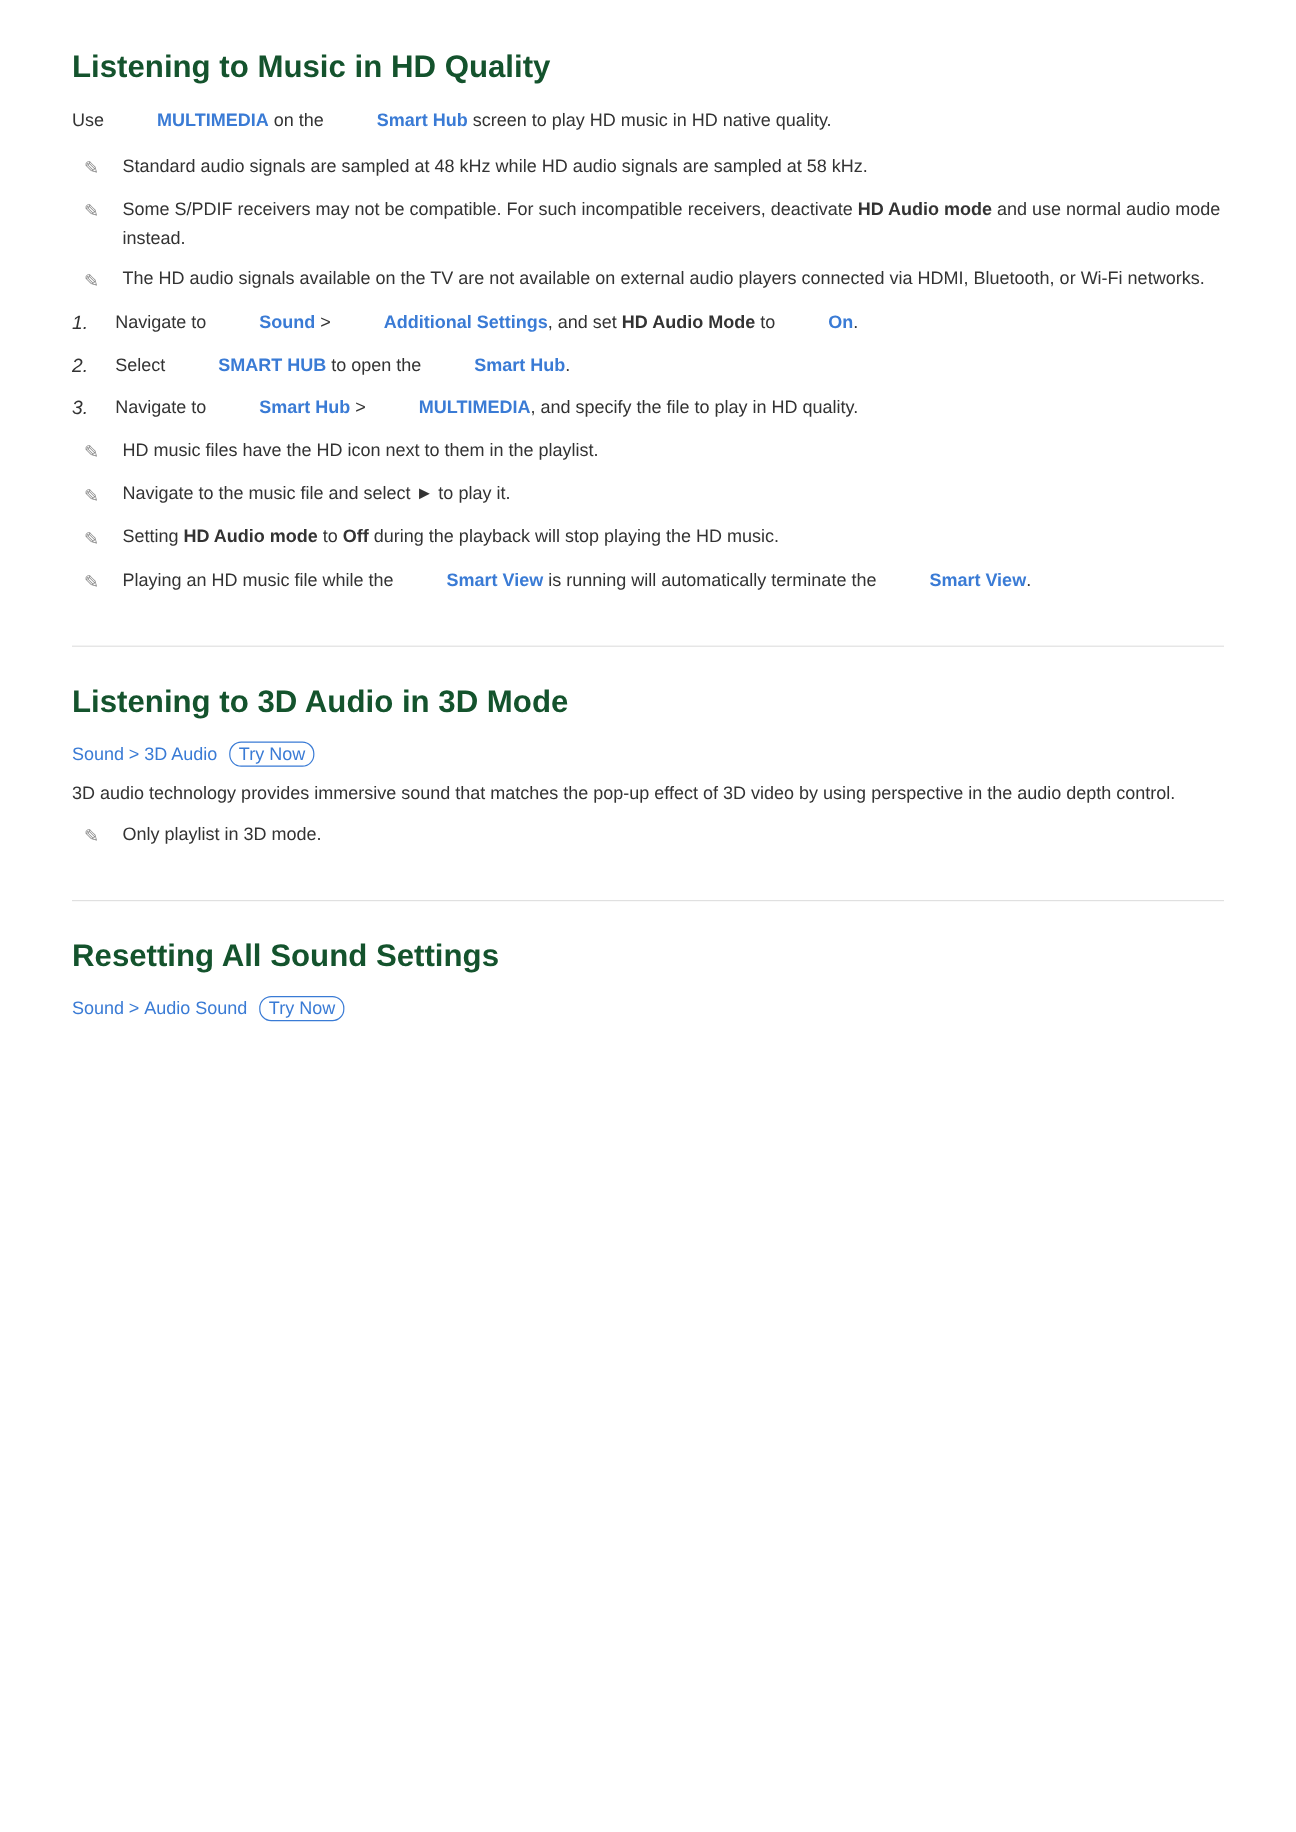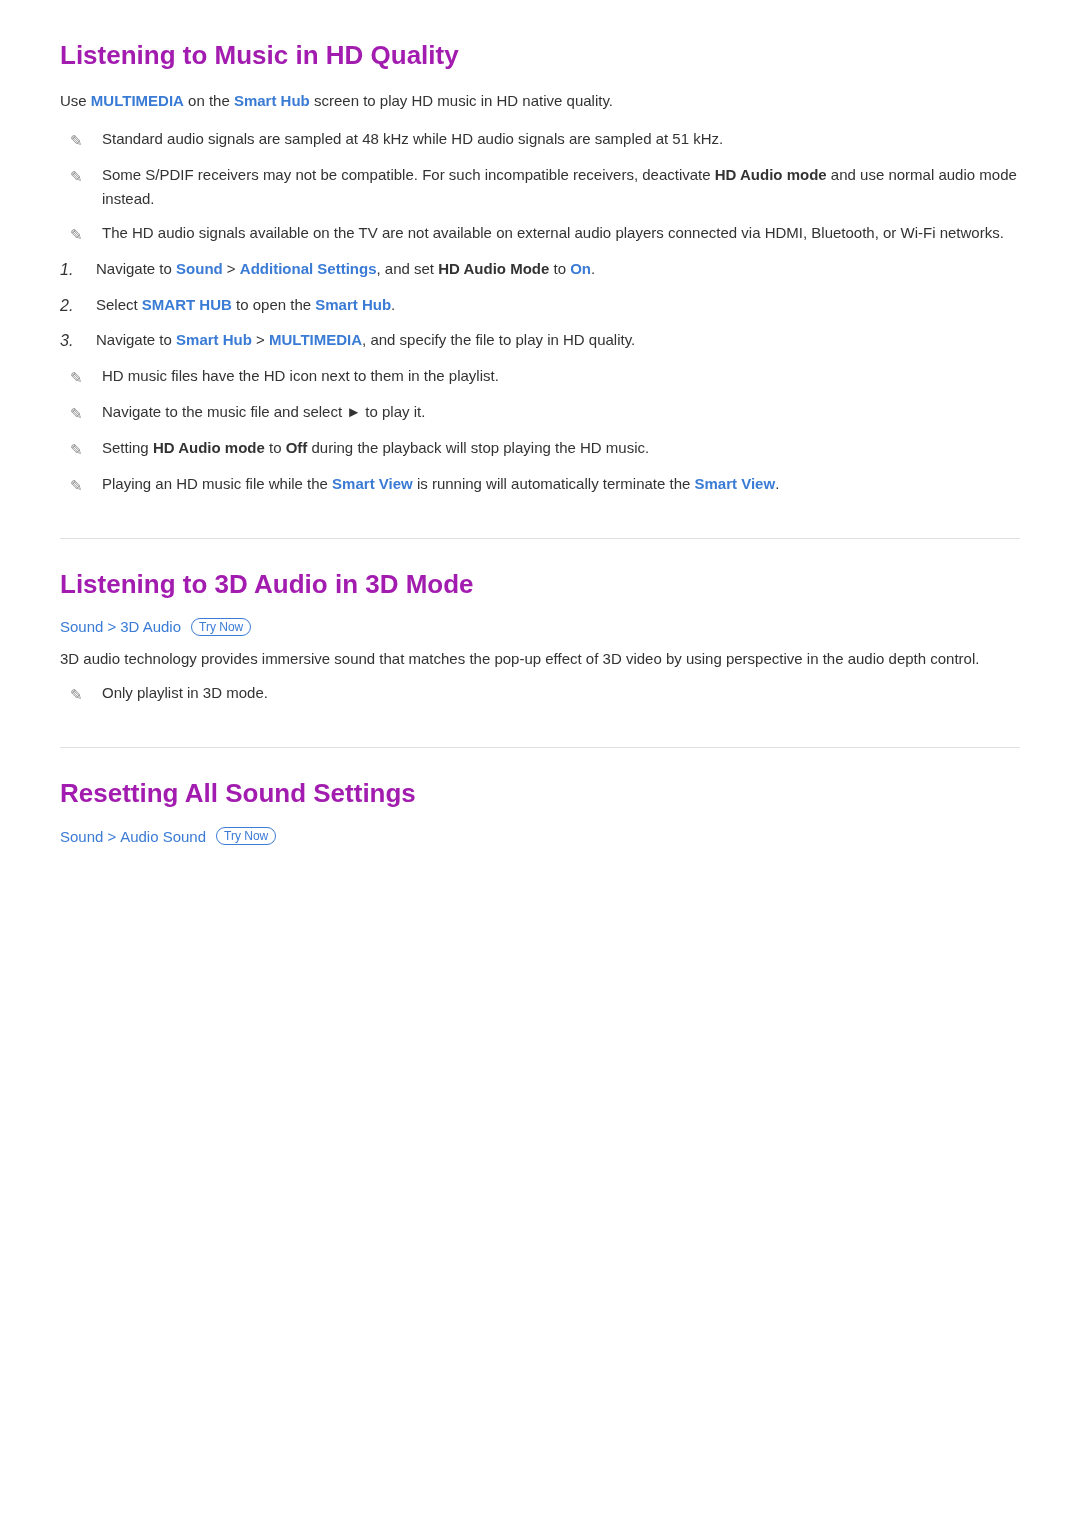--- a/index.html
+++ b/index.html
@@ -18,32 +18,33 @@
       min-height: 1527px;
     }
 
     .section {
       margin-bottom: 40px;
     }
 
     .section-title {
       font-size: 26px;
       font-weight: 600;
-      color: #a21caf;
+      color: #14532d;
       margin-bottom: 18px;
     }
 
     .intro-line {
       margin-bottom: 14px;
       line-height: 1.6;
     }
 
     .highlight-blue {
       color: #3a7bd5;
       font-weight: 600;
+      margin-left: 40px;
     }
 
     .highlight-bold {
       font-weight: 700;
     }
 
     .bullet-list {
       list-style: none;
       margin-bottom: 10px;
     }
@@ -96,21 +97,21 @@
       display: flex;
       align-items: center;
       gap: 4px;
     }
 
     .try-now-badge {
       display: inline-block;
       border: 1.5px solid #3a7bd5;
       border-radius: 10px;
       color: #3a7bd5;
-      font-size: 12px;
+      font-size: 15px;
       padding: 1px 7px;
       margin-left: 6px;
       font-weight: 500;
       vertical-align: middle;
     }
 
     .section-divider {
       border: none;
       border-top: 1px solid #e0e0e0;
       margin: 30px 0;
@@ -133,21 +134,21 @@
 
   <p class="intro-line">
     Use <span class="highlight-blue">MULTIMEDIA</span>
     on the <span class="highlight-blue">Smart Hub</span>
     screen to play HD music in HD native quality.
   </p>
 
   <ul class="bullet-list">
     <li>
       <span class="pencil-icon">✎</span>
-      <span>Standard audio signals are sampled at 48 kHz while HD audio signals are sampled at 51 kHz.</span>
+      <span>Standard audio signals are sampled at 48 kHz while HD audio signals are sampled at 58 kHz.</span>
     </li>
     <li>
       <span class="pencil-icon">✎</span>
       <span>Some S/PDIF receivers may not be compatible. For such incompatible receivers, deactivate <strong class="highlight-bold">HD Audio mode</strong> and use normal audio mode instead.</span>
     </li>
     <li>
       <span class="pencil-icon">✎</span>
       <span>The HD audio signals available on the TV are not available on external audio players connected via HDMI, Bluetooth, or Wi-Fi networks.</span>
     </li>
   </ul>

